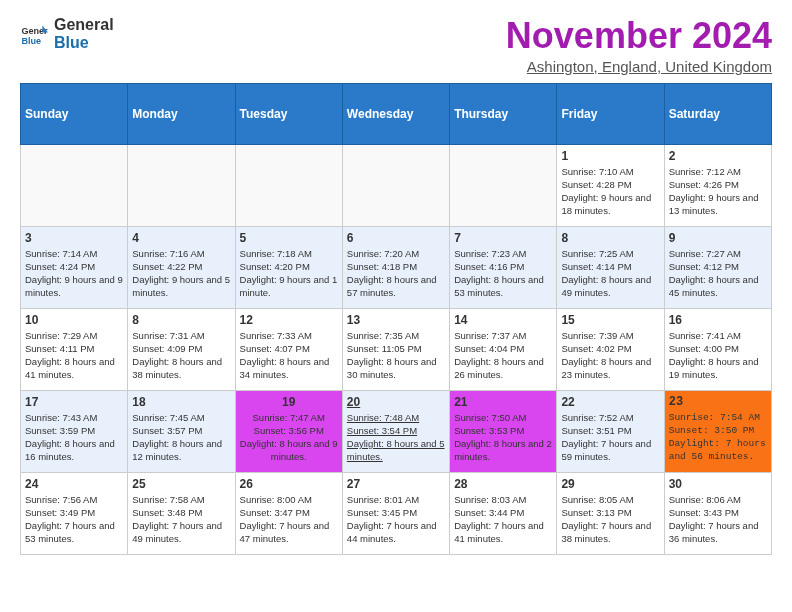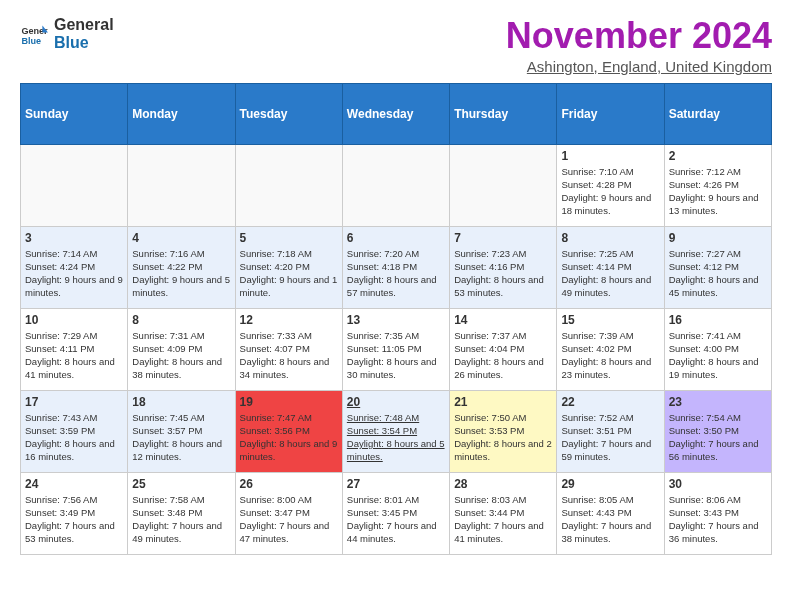--- a/index.html
+++ b/index.html
@@ -234,45 +234,45 @@
             <div class="day-info">Sunrise: 7:43 AM
 Sunset: 3:59 PM
 Daylight: 8 hours and 16 minutes.</div>
           </td>
           <td style="background: rgb(232, 240, 251);">
             <span class="day-number">18</span>
             <div class="day-info">Sunrise: 7:45 AM
 Sunset: 3:57 PM
 Daylight: 8 hours and 12 minutes.</div>
           </td>
-          <td style="background: #ef4444;">
+          <td style="background: #d946ef; text-align: center;">
             <span class="day-number">19</span>
             <div class="day-info">Sunrise: 7:47 AM
 Sunset: 3:56 PM
 Daylight: 8 hours and 9 minutes.</div>
           </td>
           <td style="background: rgb(232, 240, 251); text-decoration: underline;">
             <span class="day-number">20</span>
             <div class="day-info">Sunrise: 7:48 AM
 Sunset: 3:54 PM
 Daylight: 8 hours and 5 minutes.</div>
           </td>
-          <td style="background: #fef9c3;">
+          <td style="background: #d946ef;">
             <span class="day-number">21</span>
             <div class="day-info">Sunrise: 7:50 AM
 Sunset: 3:53 PM
 Daylight: 8 hours and 2 minutes.</div>
           </td>
           <td style="background: rgb(232, 240, 251);">
             <span class="day-number">22</span>
             <div class="day-info">Sunrise: 7:52 AM
 Sunset: 3:51 PM
 Daylight: 7 hours and 59 minutes.</div>
           </td>
-          <td style="background: #c4b5fd;">
+          <td style="background: #f97316; font-family: Liberation Mono, monospace;">
             <span class="day-number">23</span>
             <div class="day-info">Sunrise: 7:54 AM
 Sunset: 3:50 PM
 Daylight: 7 hours and 56 minutes.</div>
           </td>
         </tr>
         <tr>
           <td>
             <span class="day-number">24</span>
             <div class="day-info">Sunrise: 7:56 AM
@@ -299,21 +299,21 @@
           </td>
           <td>
             <span class="day-number">28</span>
             <div class="day-info">Sunrise: 8:03 AM
 Sunset: 3:44 PM
 Daylight: 7 hours and 41 minutes.</div>
           </td>
           <td>
             <span class="day-number">29</span>
             <div class="day-info">Sunrise: 8:05 AM
-Sunset: 4:43 PM
+Sunset: 3:13 PM
 Daylight: 7 hours and 38 minutes.</div>
           </td>
           <td>
             <span class="day-number">30</span>
             <div class="day-info">Sunrise: 8:06 AM
 Sunset: 3:43 PM
 Daylight: 7 hours and 36 minutes.</div>
           </td>
         </tr>
       </tbody>

